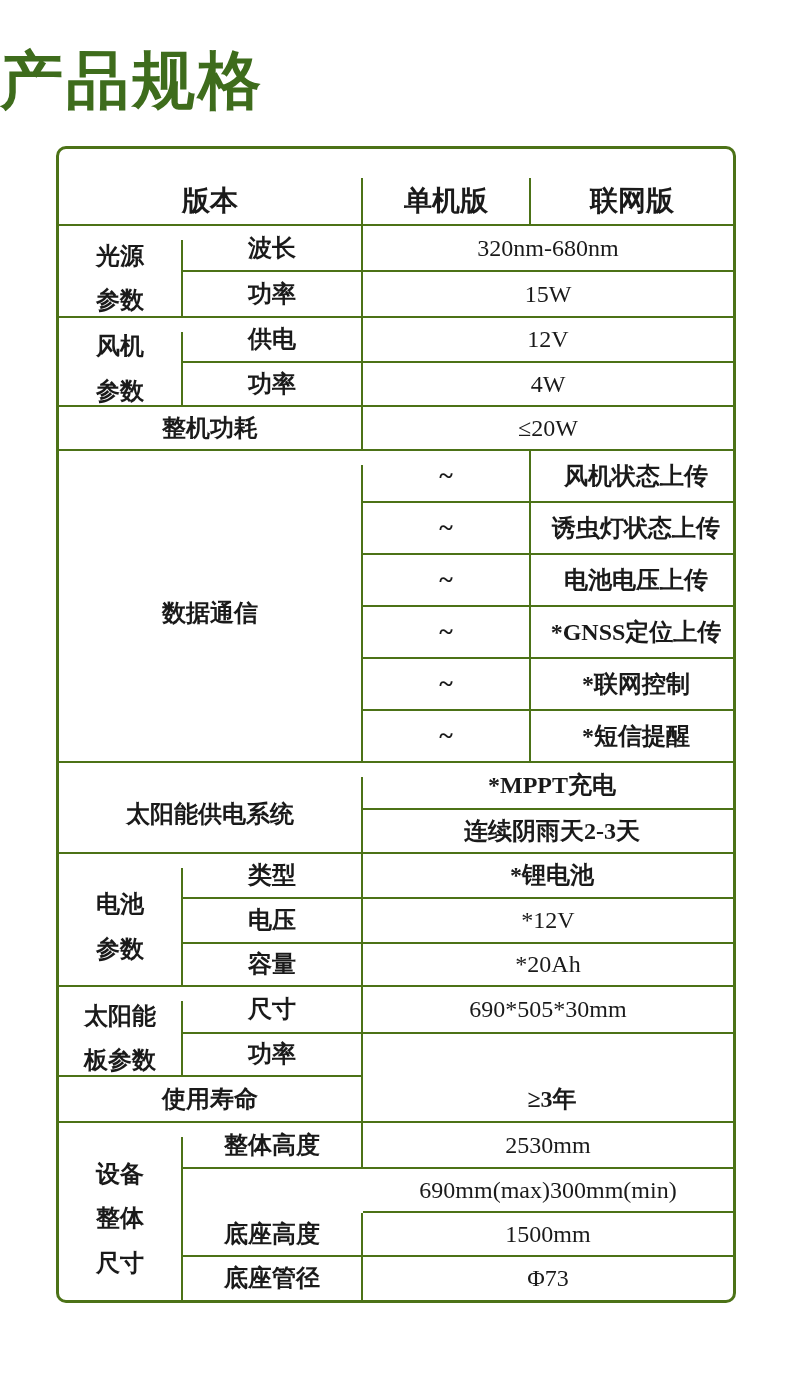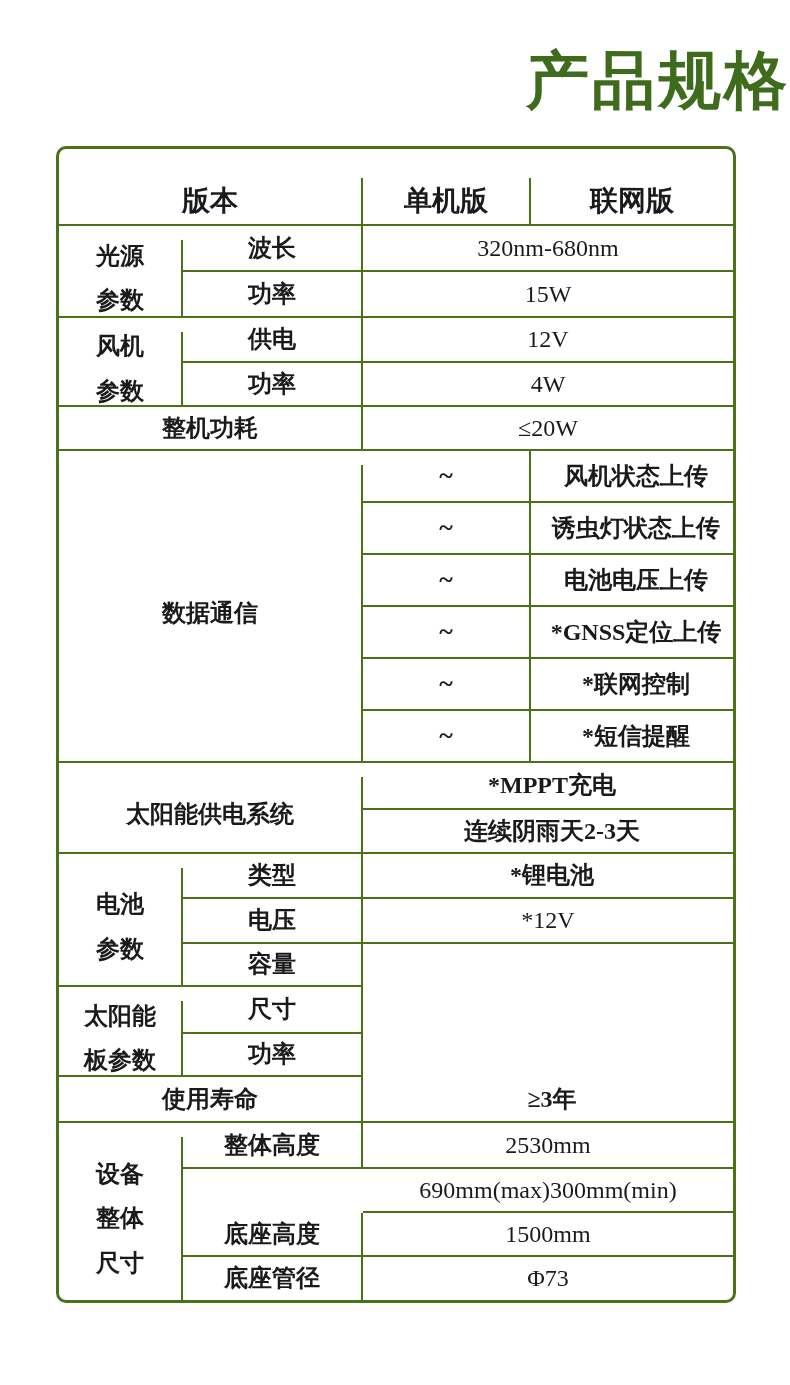--- a/index.html
+++ b/index.html
@@ -11,21 +11,21 @@
   html,body{background:#ffffff;}
   body{
     width:790px;height:1385px;
     position:relative;
     font-family:"Liberation Serif","DejaVu Serif",serif;
     color:var(--text-black);
     overflow:hidden;
   }
   .page-title{
     position:absolute;top:38px;left:0;width:790px;
-    text-align:right;
+    text-align:left;
     font-size:63px;font-weight:bold;
     letter-spacing:3px;
     color:var(--title-green);
   }
   .spec-table{
     position:absolute;left:56px;top:146px;
     width:680px;height:1157px;
     border:3px solid var(--border-green);
     border-radius:10px;
     overflow:hidden;
@@ -97,24 +97,26 @@
   <div class="c cjk lc" style="grid-area:13/3/14/5">*MPPT充电</div>
   <div class="c cjk lc" style="grid-area:14/3/15/5">连续阴雨天2-3天</div>
 
   <div class="c pre" style="grid-area:15/1/18/2">电池
 参数</div>
   <div class="c lbl" style="grid-area:15/2/16/3">类型</div>
   <div class="c cjk lc" style="grid-area:15/3/16/5">*锂电池</div>
   <div class="c lbl" style="grid-area:16/2/17/3">电压</div>
   <div class="c lc" style="grid-area:16/3/17/5">*12V</div>
   <div class="c lbl" style="grid-area:17/2/18/3">容量</div>
+  <div class="c lc" style="grid-area:17/3/18/5">*20Ah</div>
 
   <div class="c pre" style="grid-area:18/1/20/2">太阳能
 板参数</div>
   <div class="c lbl" style="grid-area:18/2/19/3">尺寸</div>
+  <div class="c lc" style="grid-area:18/3/19/5">690*505*30mm</div>
   <div class="c lbl" style="grid-area:19/2/20/3">功率</div>
 
   <div class="c lbl" style="grid-area:20/1/21/3">使用寿命</div>
   <div class="c cjk lc" style="grid-area:20/3/21/5">≥3年</div>
 
   <div class="c pre lr" style="grid-area:21/1/25/2">设备
 整体
 尺寸</div>
   <div class="c lbl" style="grid-area:21/2/22/3">整体高度</div>
   <div class="c lc" style="grid-area:21/3/22/5">2530mm</div>

